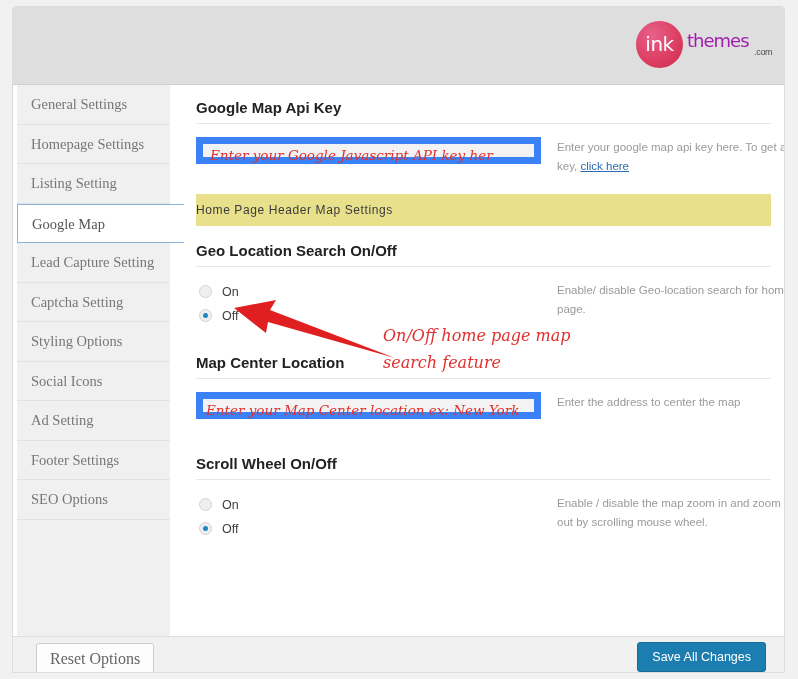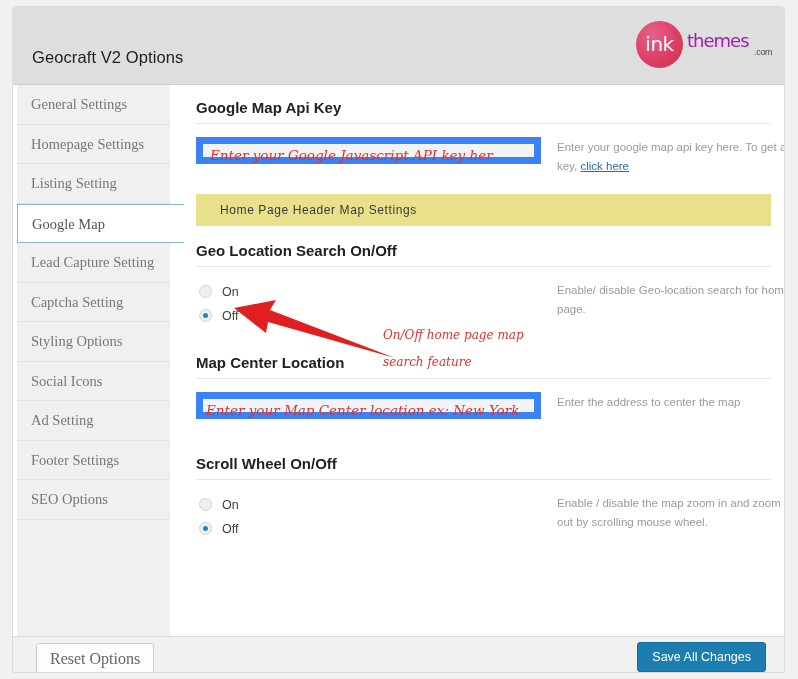--- a/index.html
+++ b/index.html
@@ -178,21 +178,20 @@
   .hint a {
     color: #2b6cb0;
   }
   .banner {
     height: 32px;
     line-height: 32px;
     background: #e8e08a;
     color: #3b3b3b;
     font-size: 12px;
     letter-spacing: .6px;
-    padding-left: 24px;
     box-sizing: border-box;
     margin: 21px 0 16px 0;
   }
   .radio-line {
     position: relative;
     height: 24px;
     line-height: 24px;
     padding-left: 26px;
     font-size: 12.5px;
     color: #3d3d3d;
@@ -257,33 +256,32 @@
     height: 70px;
     pointer-events: none;
   }
   .annot-note {
     position: absolute;
     left: 383px;
     top: 322px;
     width: 230px;
     font-family: "DejaVu Serif", serif;
     font-style: italic;
-    font-size: 12px;
+    font-size: 16px;
     line-height: 27px;
     color: #e03030;
     pointer-events: none;
   }
 </style>
 </head>
 <body>
 
 <div class="app-frame">
 
   <div class="app-header">
-    <div class="app-title">Geocraft V2 Options</div>
     <div class="brand-logo">
       <div class="brand-badge">
         <div class="brand-badge-text">ink</div>
       </div>
       <div class="brand-word">themes</div>
       <div class="brand-tld">.com</div>
     </div>
   </div>
 
   <div class="app-body">

